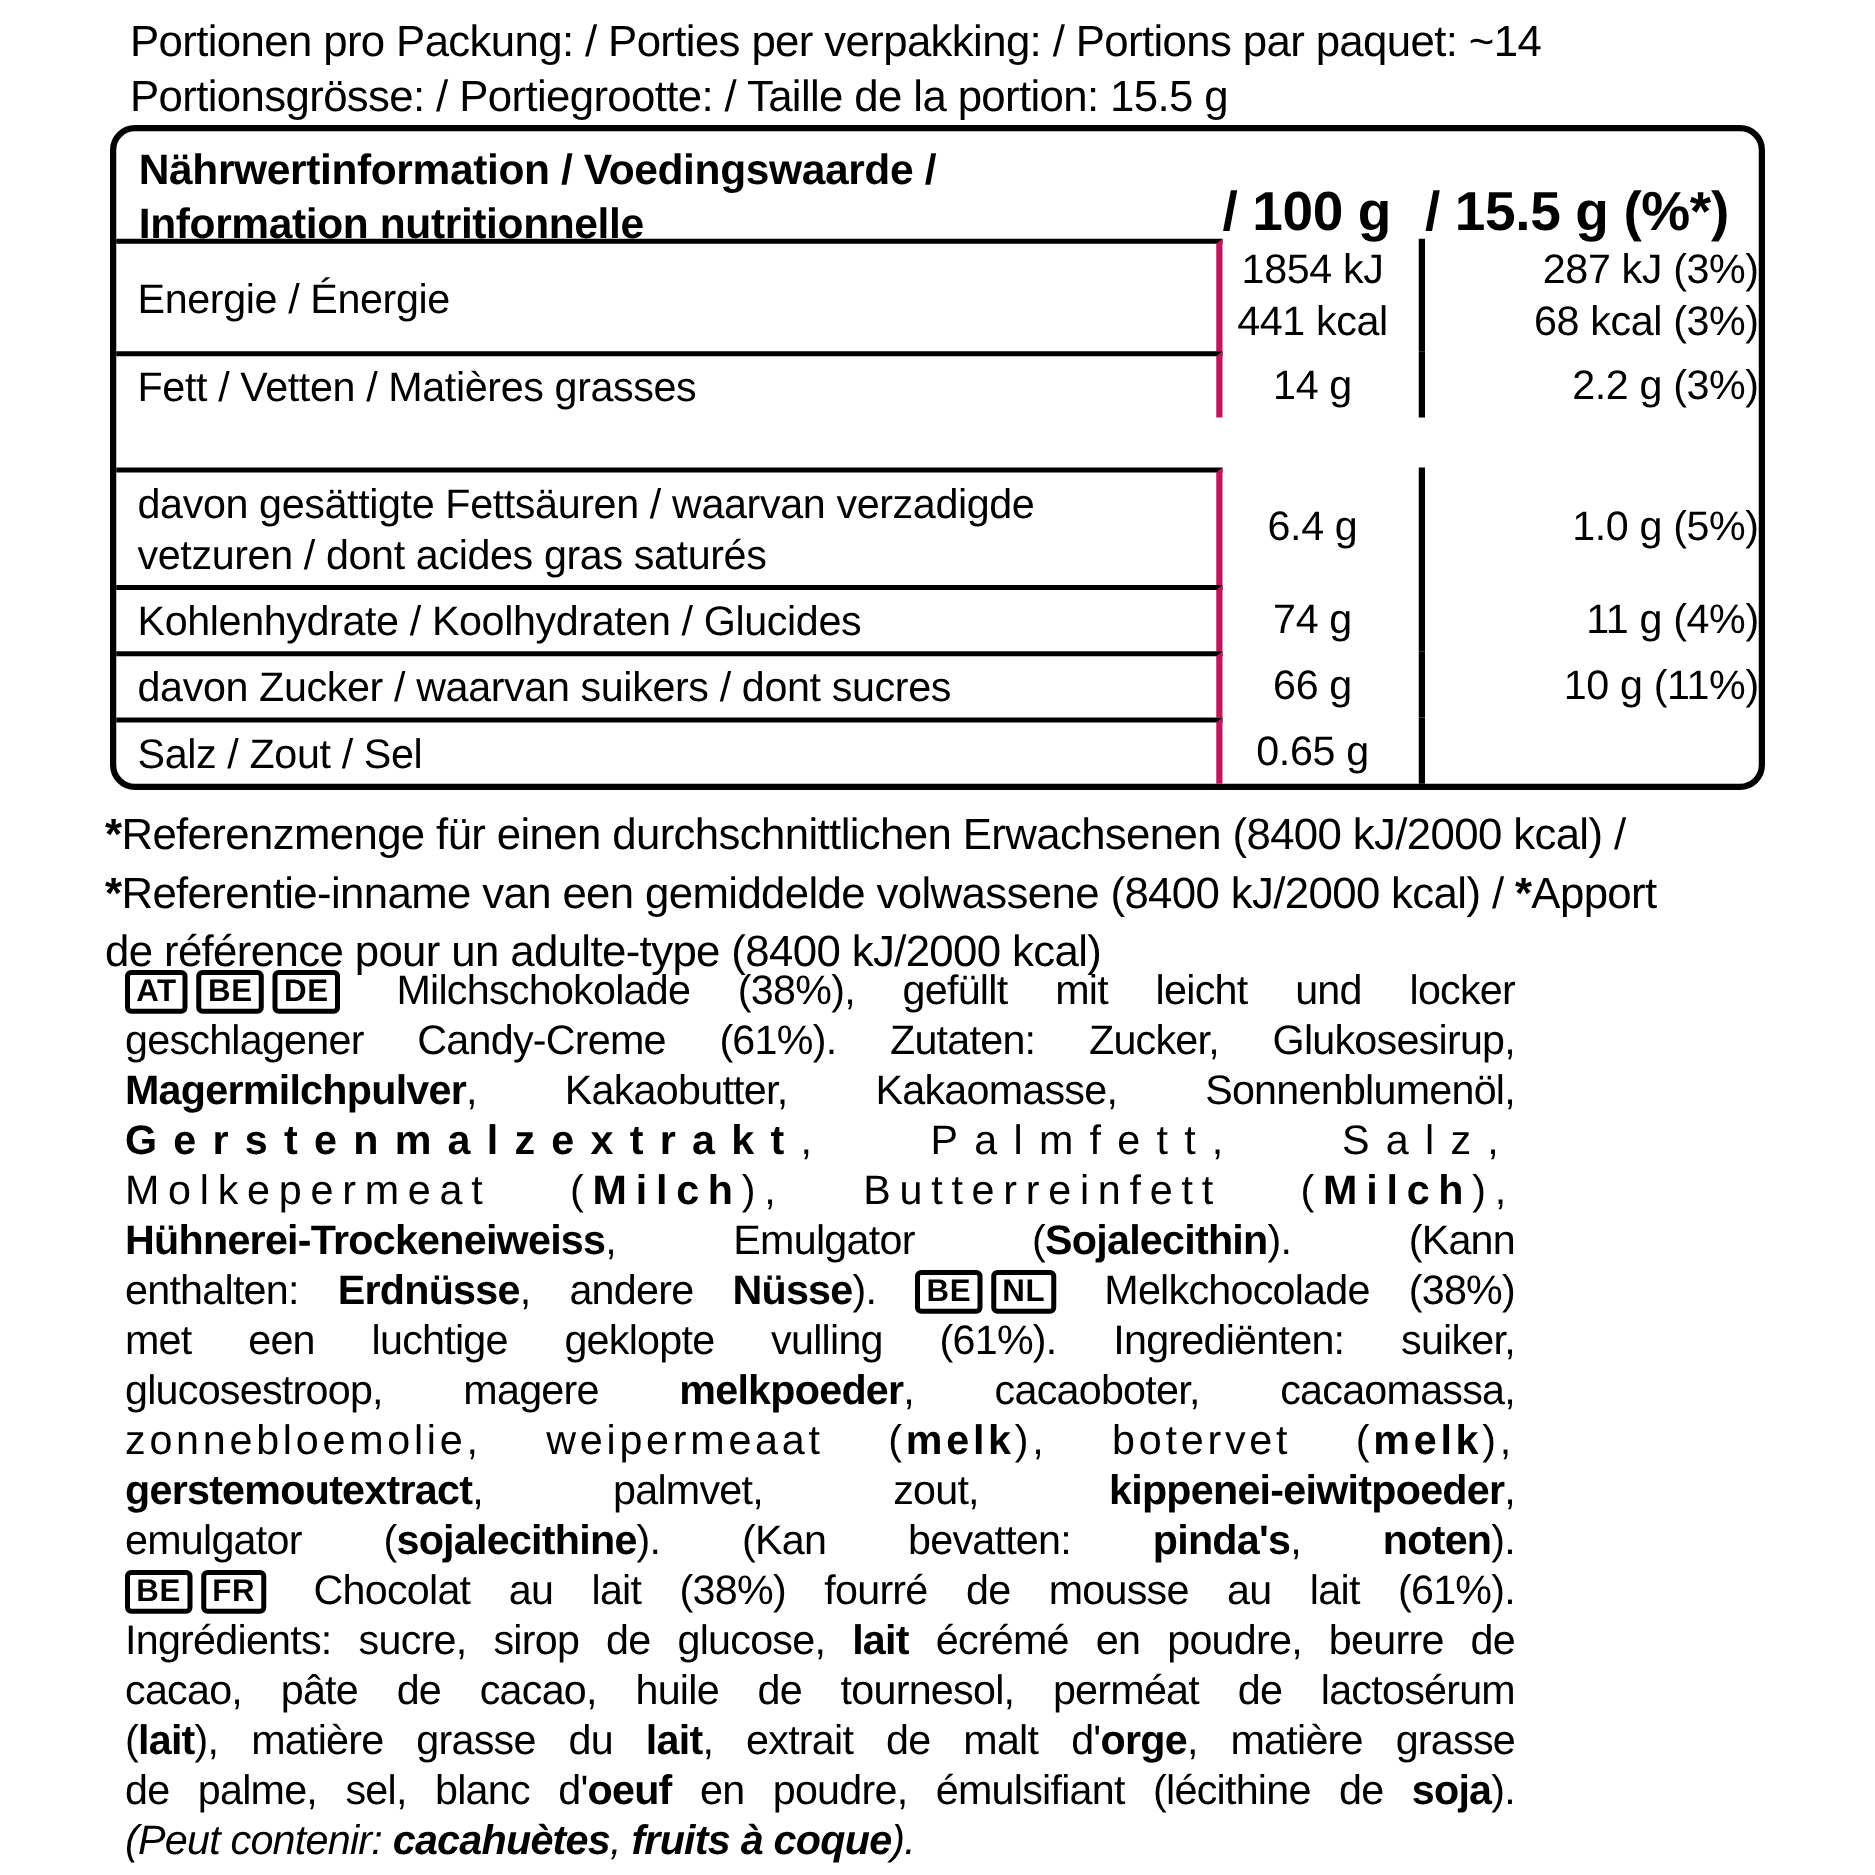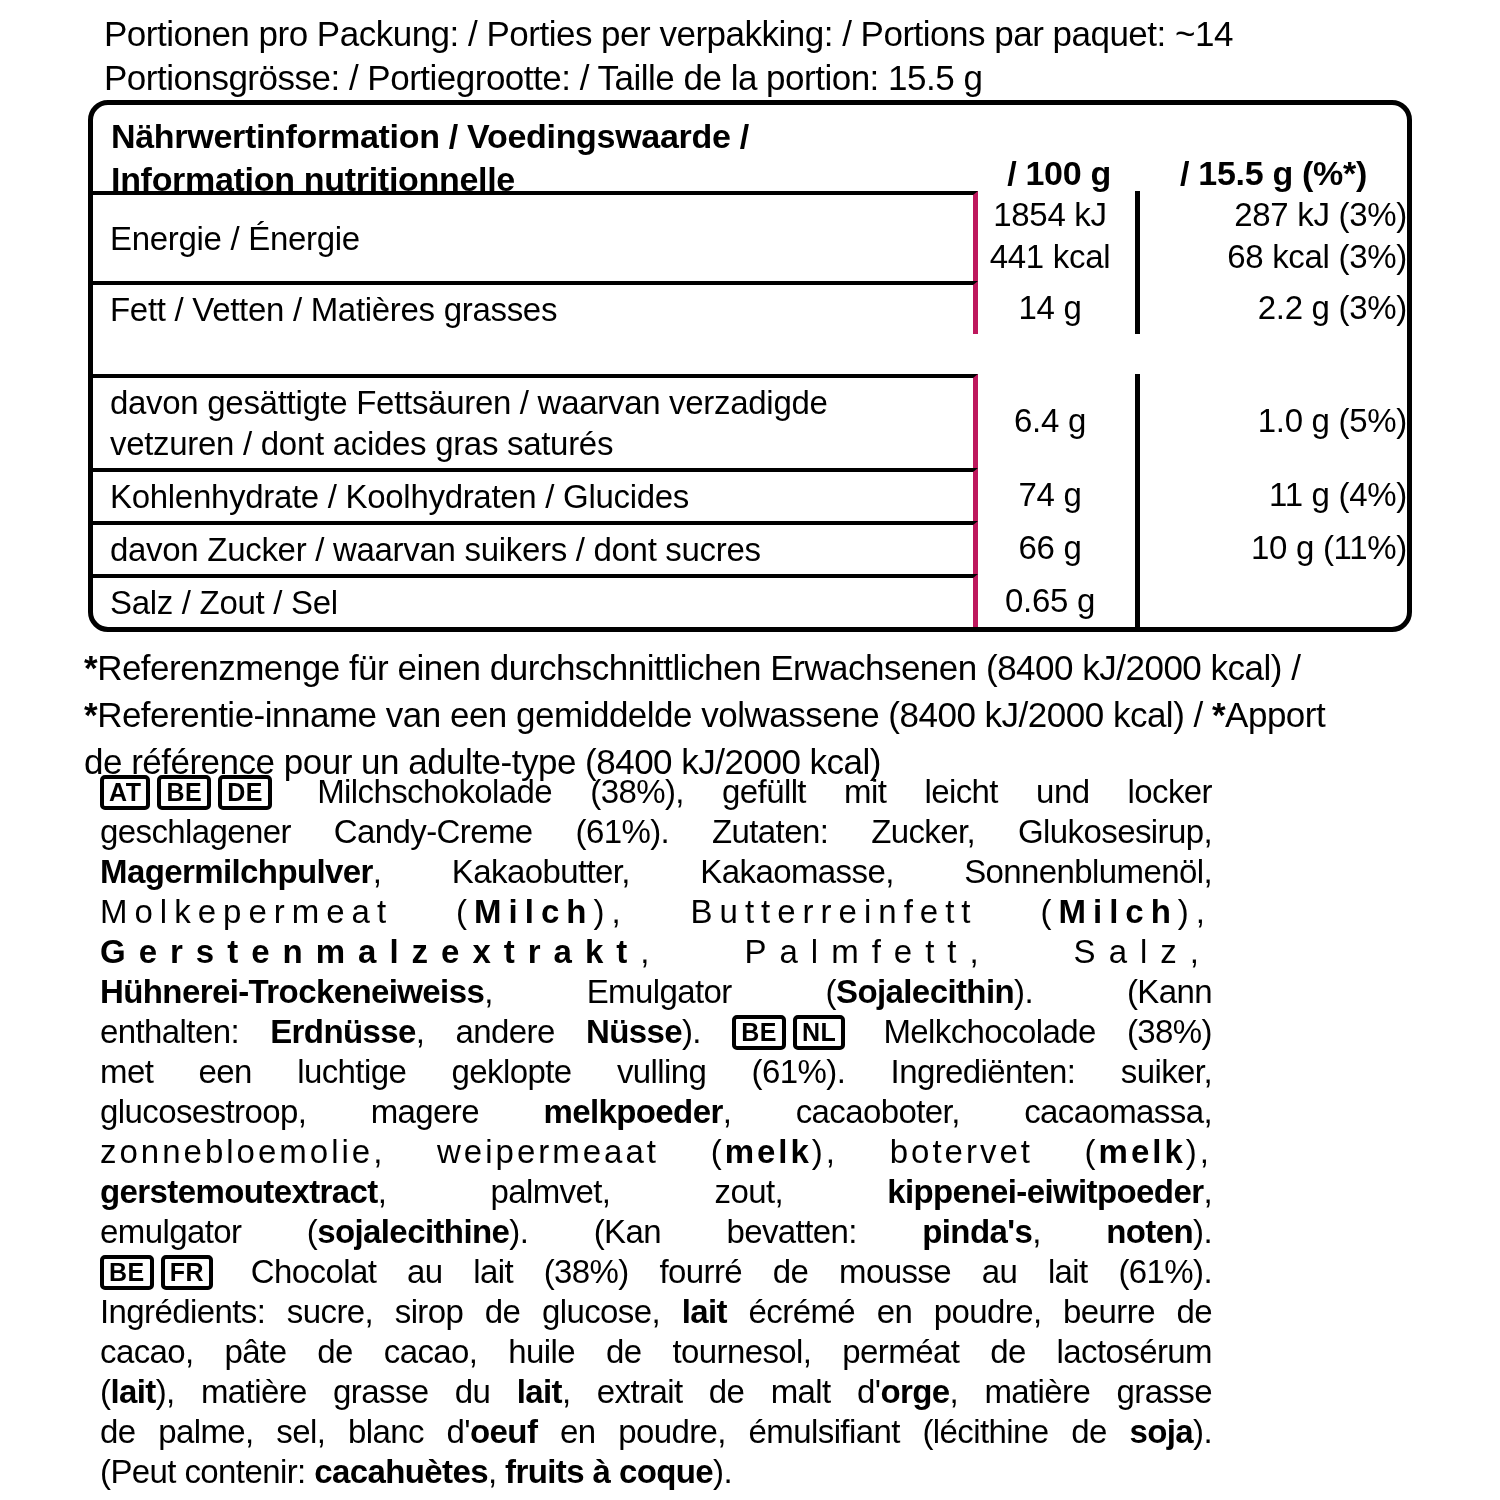--- a/index.html
+++ b/index.html
@@ -8,41 +8,41 @@
   .page{position:absolute;inset:0;background:#fff;}
 
   
   .serving{position:absolute;left:104px;top:12px;font-size:35px;line-height:44px;letter-spacing:-0.5px;}
 
   
   .ntable{position:absolute;left:88px;top:100px;width:1324px;border:5px solid #000;
           border-radius:20px;box-sizing:border-box;background:#fff;}
   .thead{display:grid;grid-template-columns:885px 162px 1fr;height:86px;}
   .ttitle{font-weight:bold;font-size:34px;line-height:43px;padding:10px 0 0 18px;letter-spacing:-0.3px;}
-  .colhead{font-weight:bold;font-size:34px;align-self:end;text-align:center;padding-bottom:8px;letter-spacing:-0.3px;margin-top:40px;}
+  .colhead{font-weight:bold;font-size:44px;align-self:end;padding-bottom:8px;letter-spacing:-0.3px;margin-top:40px;}
   .trow{display:grid;grid-template-columns:885px 162px 1fr;min-height:52px;}
   .trow:nth-child(1){min-height:90px;}
   .trow:nth-child(3){min-height:88px;margin-top:40px;}
   .trow:nth-child(7){min-height:58px;}
   .cell-label{border-top:4px solid #000;border-right:5px solid #be185d;box-sizing:border-box;
               display:flex;align-items:center;padding:4px 14px 4px 17px;
               font-size:33px;line-height:41px;letter-spacing:-0.3px;}
   .cell-v1{border-right:5px solid #000;box-sizing:border-box;display:flex;flex-direction:column;
            justify-content:center;text-align:center;padding-right:13px;
            font-size:33px;line-height:42px;letter-spacing:-0.3px;}
   .cell-v2{display:flex;flex-direction:column;justify-content:center;text-align:right;
            font-size:33px;line-height:42px;letter-spacing:-0.3px;}
 
   
   .footnote{position:absolute;left:84px;top:644px;width:1395px;font-size:35px;line-height:47px;letter-spacing:-0.5px;}
 
   
   .ingredients{position:absolute;left:100px;top:772px;width:1112px;font-size:33px;line-height:40px;letter-spacing:-0.6px;}
   .iline{text-align:justify;text-align-last:justify;white-space:normal;}
-  .iline.last{text-align-last:left;}
+  .iline.last{text-align-last:left;font-style:italic;}
   .iline.ls3{letter-spacing:3px;}
   .iline.ls7{letter-spacing:7px;}
   .iline.ls13{letter-spacing:13px;}
   .cc{display:inline-block;font-weight:bold;border:4px solid #000;border-radius:5px;
       padding:0 5px;font-size:25px;line-height:27px;margin-right:7px;letter-spacing:0.5px;
       vertical-align:2px;}
 </style>
 </head>
 <body>
 
@@ -122,22 +122,22 @@
   <div class="footnote" id="footnote">
       <div><b>*</b>Referenzmenge für einen durchschnittlichen Erwachsenen (8400 kJ/2000 kcal) /</div>
       <div><b>*</b>Referentie-inname van een gemiddelde volwassene (8400 kJ/2000 kcal) / <b>*</b>Apport</div>
       <div>de référence pour un adulte-type (8400 kJ/2000 kcal)</div>
     </div>
 
   <div class="ingredients" id="ingredients">
       <div class="iline"><span class="cc">AT</span><span class="cc">BE</span><span class="cc">DE</span> Milchschokolade (38%), gefüllt mit leicht und locker</div>
       <div class="iline">geschlagener Candy-Creme (61%). Zutaten: Zucker, Glukosesirup,</div>
       <div class="iline"><b>Magermilchpulver</b>, Kakaobutter, Kakaomasse, Sonnenblumenöl,</div>
+      <div class="iline ls13"><b>Gerstenmalzextrakt</b>, Palmfett, Salz,</div>
       <div class="iline ls7">Molkepermeat (<b>Milch</b>), Butterreinfett (<b>Milch</b>),</div>
-      <div class="iline ls13"><b>Gerstenmalzextrakt</b>, Palmfett, Salz,</div>
       <div class="iline"><b>Hühnerei-Trockeneiweiss</b>, Emulgator (<b>Sojalecithin</b>). (Kann</div>
       <div class="iline">enthalten: <b>Erdnüsse</b>, andere <b>Nüsse</b>). <span class="cc">BE</span><span class="cc">NL</span> Melkchocolade (38%)</div>
       <div class="iline">met een luchtige geklopte vulling (61%). Ingrediënten: suiker,</div>
       <div class="iline">glucosestroop, magere <b>melkpoeder</b>, cacaoboter, cacaomassa,</div>
       <div class="iline ls3">zonnebloemolie, weipermeaat (<b>melk</b>), botervet (<b>melk</b>),</div>
       <div class="iline"><b>gerstemoutextract</b>, palmvet, zout, <b>kippenei-eiwitpoeder</b>,</div>
       <div class="iline">emulgator (<b>sojalecithine</b>). (Kan bevatten: <b>pinda's</b>, <b>noten</b>).</div>
       <div class="iline"><span class="cc">BE</span><span class="cc">FR</span> Chocolat au lait (38%) fourré de mousse au lait (61%).</div>
       <div class="iline">Ingrédients: sucre, sirop de glucose, <b>lait</b> écrémé en poudre, beurre de</div>
       <div class="iline">cacao, pâte de cacao, huile de tournesol, perméat de lactosérum</div>

